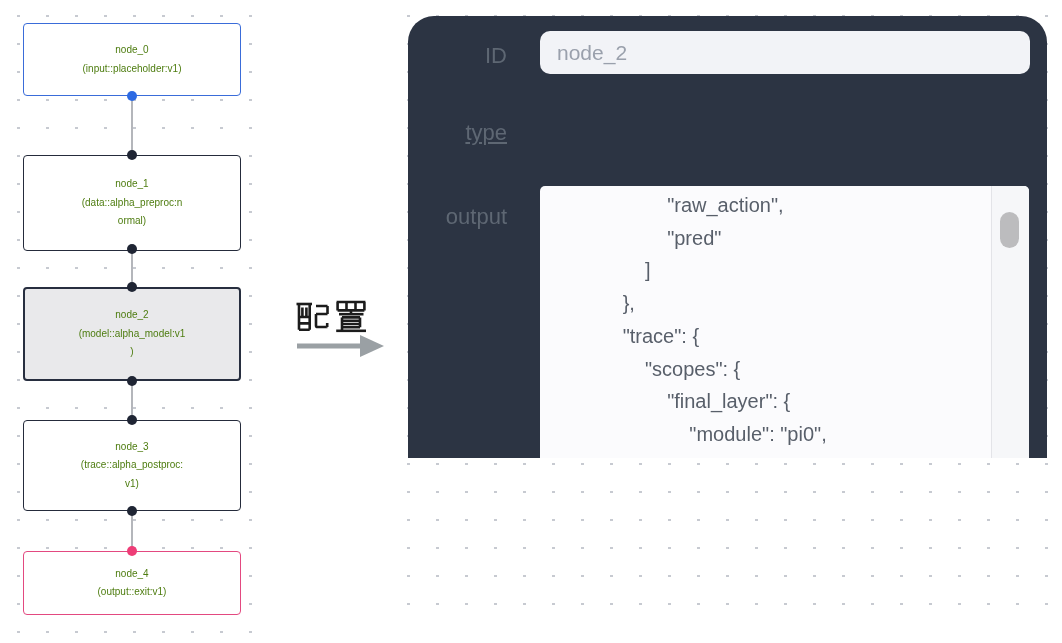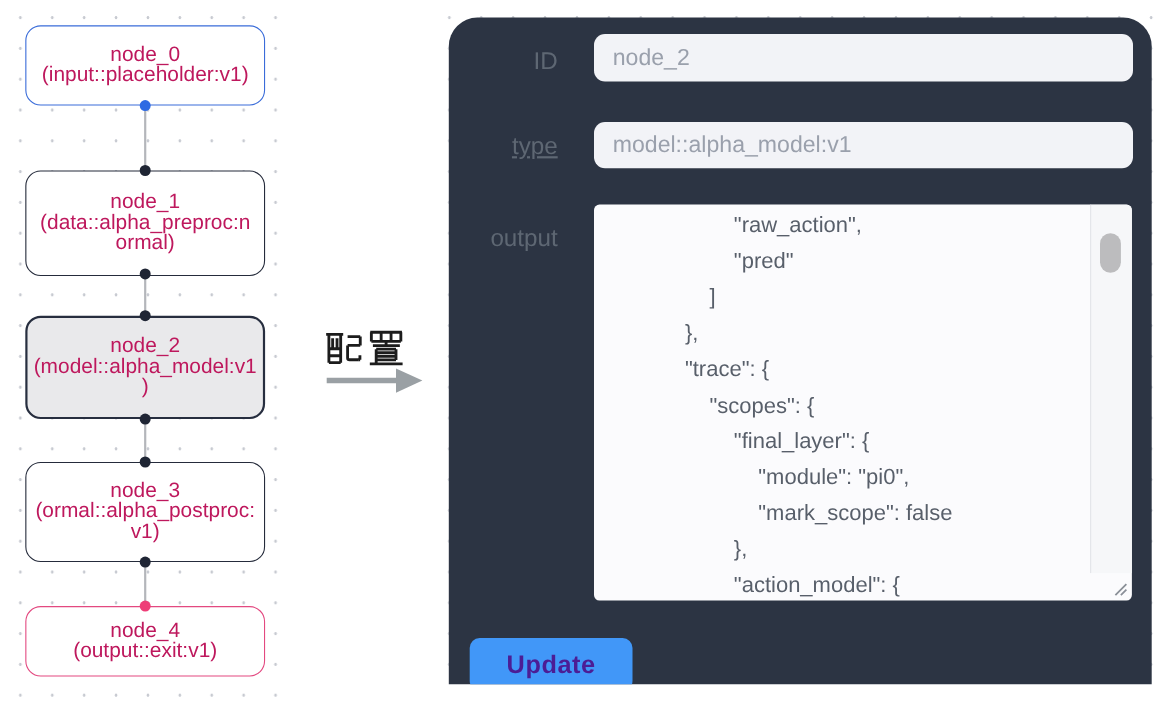--- a/index.html
+++ b/index.html
@@ -6,43 +6,43 @@
   body{width:1062px;height:643px;font-family:"Liberation Sans",sans-serif;}
   .stage{position:relative;width:1062px;height:643px;overflow:hidden;background:#fff;}
 
   
   .dotgrid{position:absolute;background-image:radial-gradient(circle,#c7cad1 1.3px,rgba(0,0,0,0) 1.4px);background-size:29px 28px;background-position:4px 2px;}
   .canvas-left{left:0;top:0;width:272px;height:643px;}
   .canvas-right{left:390px;top:0;width:660px;height:630px;}
 
   
   .node{position:absolute;left:23px;width:218px;box-sizing:border-box;background:#ffffff;
-        border:1.8px solid #252b3b;border-radius:14px;display:flex;align-items:center;justify-content:center;
-        text-align:center;font-size:19px;line-height:18.5px;color:#be185d;font-weight:500;white-space:pre-line;}
+        border:1.8px solid #252b3b;border-radius:4px;display:flex;align-items:center;justify-content:center;
+        text-align:center;font-size:10px;line-height:18.5px;color:#4d7c0f;font-weight:500;white-space:pre-line;}
   .node-0{top:23px;height:73px;border-color:#3a6cd9;}
   .node-1{top:155px;height:96px;}
   .node-2{top:287px;height:94px;border:2.5px solid #272e3f;background:#e9e9eb;}
   .node-3{top:420px;height:91px;}
   .node-4{top:551px;height:64px;border-color:#e34980;}
 
   .edge{position:absolute;left:131px;width:1.5px;background:#b4b6bb;}
   .e0{top:96px;height:59px;} .e1{top:249px;height:38px;} .e2{top:381px;height:39px;} .e3{top:511px;height:40px;}
 
   .port{position:absolute;width:10px;height:10px;border-radius:50%;background:#1f2534;left:127px;}
   .port.blue{background:#2d6ae3;} .port.pink{background:#ee3d77;}
   .p0{top:91px;} .p1{top:150px;} .p2{top:244px;} .p3{top:282px;} .p4{top:376px;}
   .p5{top:415px;} .p6{top:506px;} .p7{top:546px;}
 
   
   .cfg-glyphs{position:absolute;left:296px;top:299px;}
   .cfg-arrow{position:absolute;left:294px;top:333px;}
   .sr-text{position:absolute;left:296px;top:300px;width:1px;height:1px;overflow:hidden;opacity:0;}
 
   
-  .panel{position:absolute;left:408px;top:16px;width:639px;height:606px;background:#2c3443;
+  .panel{position:absolute;left:408px;top:16px;width:639px;height:442px;background:#2c3443;
          border-radius:26px 26px 0 0;overflow:hidden;}
   .flabel{position:absolute;left:0;width:99px;text-align:right;font-size:22px;color:#5e6773;}
   .l-id{top:27px;} .l-type{top:104px;text-decoration:underline;} .l-config{top:188px;}
 
   .tinput{position:absolute;left:132px;width:490px;height:43px;box-sizing:border-box;border:none;outline:none;
           background:#f2f3f7;border-radius:10px;padding:0 17px;font-size:21px;color:#9aa0ac;
           font-family:"Liberation Sans",sans-serif;}
   .i-id{top:15px;} .i-type{top:95px;height:42px;}
 
   .config-box{position:absolute;left:132px;top:170px;width:489px;height:360px;background:#fbfbfd;border-radius:5px;overflow:hidden;}
@@ -71,21 +71,21 @@
 
   <div class="node node-0">node_0
 (input::placeholder:v1)</div>
   <div class="node node-1">node_1
 (data::alpha_preproc:n
 ormal)</div>
   <div class="node node-2">node_2
 (model::alpha_model:v1
 )</div>
   <div class="node node-3">node_3
-(ormal::alpha_postproc:
+(trace::alpha_postproc:
 v1)</div>
   <div class="node node-4">node_4
 (output::exit:v1)</div>
 
   <div class="port blue p0"></div>
   <div class="port p1"></div>
   <div class="port p2"></div>
   <div class="port p3"></div>
   <div class="port p4"></div>
   <div class="port p5"></div>
@@ -121,21 +121,20 @@
     <polygon points="66,2 66,24 90,13" fill="#9aa0a4"></polygon>
   </svg>
 
   <div class="dotgrid canvas-right"></div>
 
   <div class="panel">
     <div class="flabel l-id">ID</div>
     <input class="tinput i-id" type="text" value="node_2" style="">
 
     <div class="flabel l-type">type</div>
-    <input class="tinput i-type" type="text" value="model::alpha_model:v1" style="">
 
     <div class="flabel l-config">output</div>
     <div class="config-box">
       <div class="config-text">                    "raw_action",
                     "pred"
                 ]
             },
             "trace": {
                 "scopes": {
                     "final_layer": {

